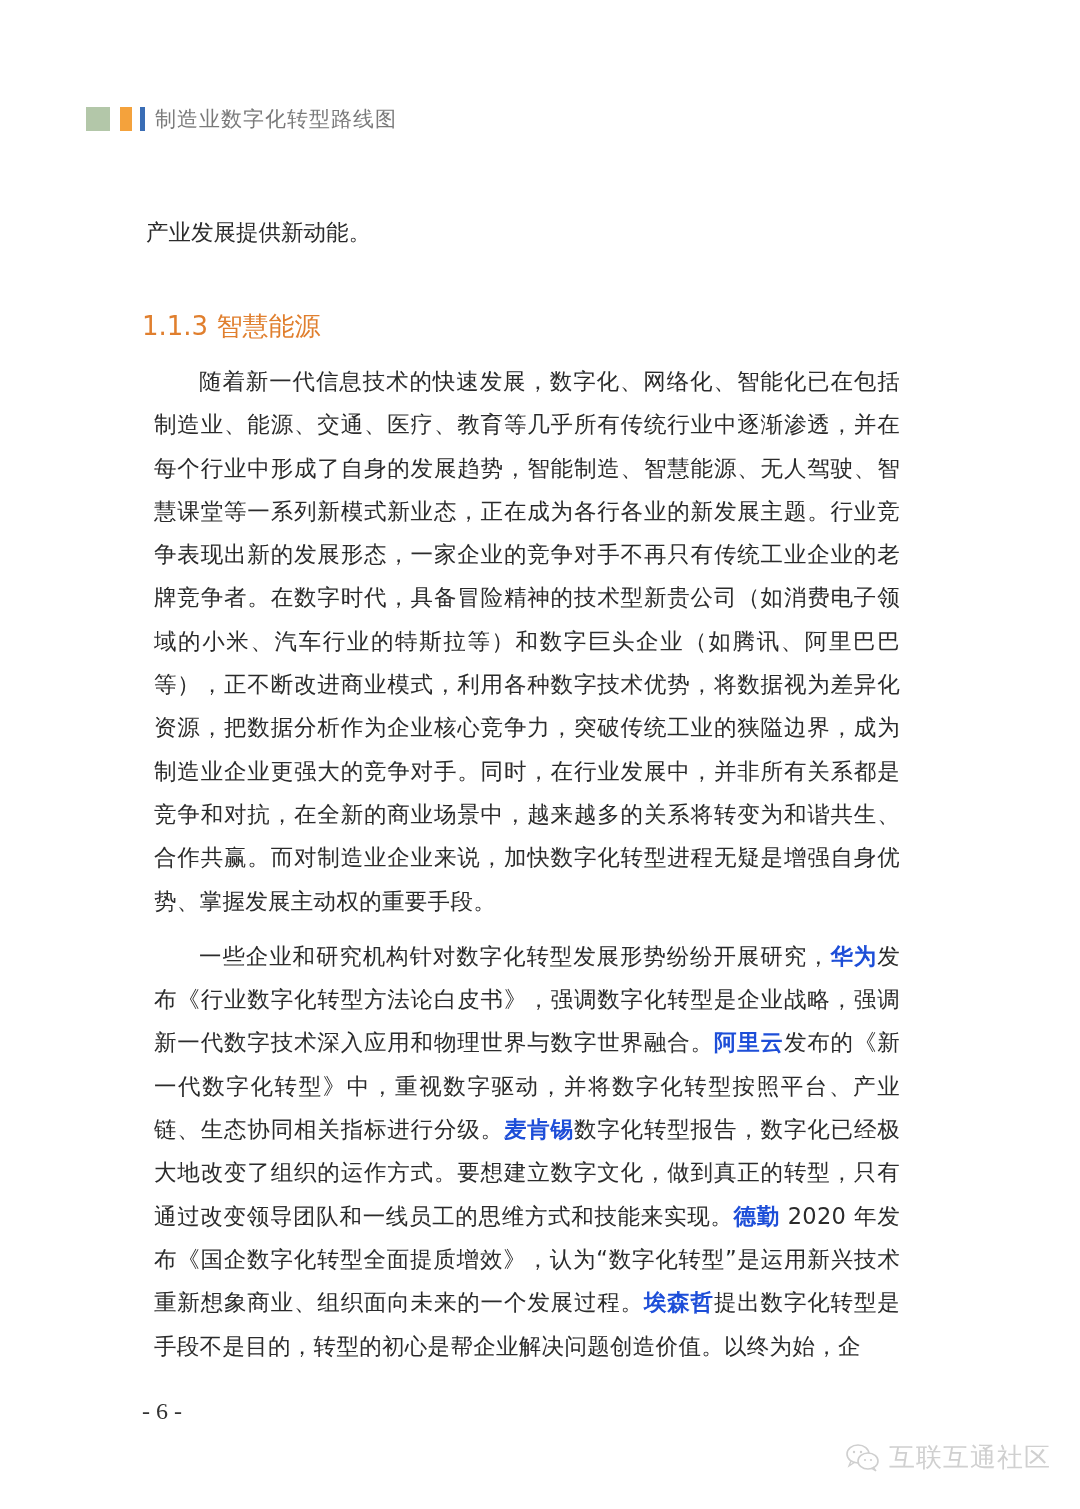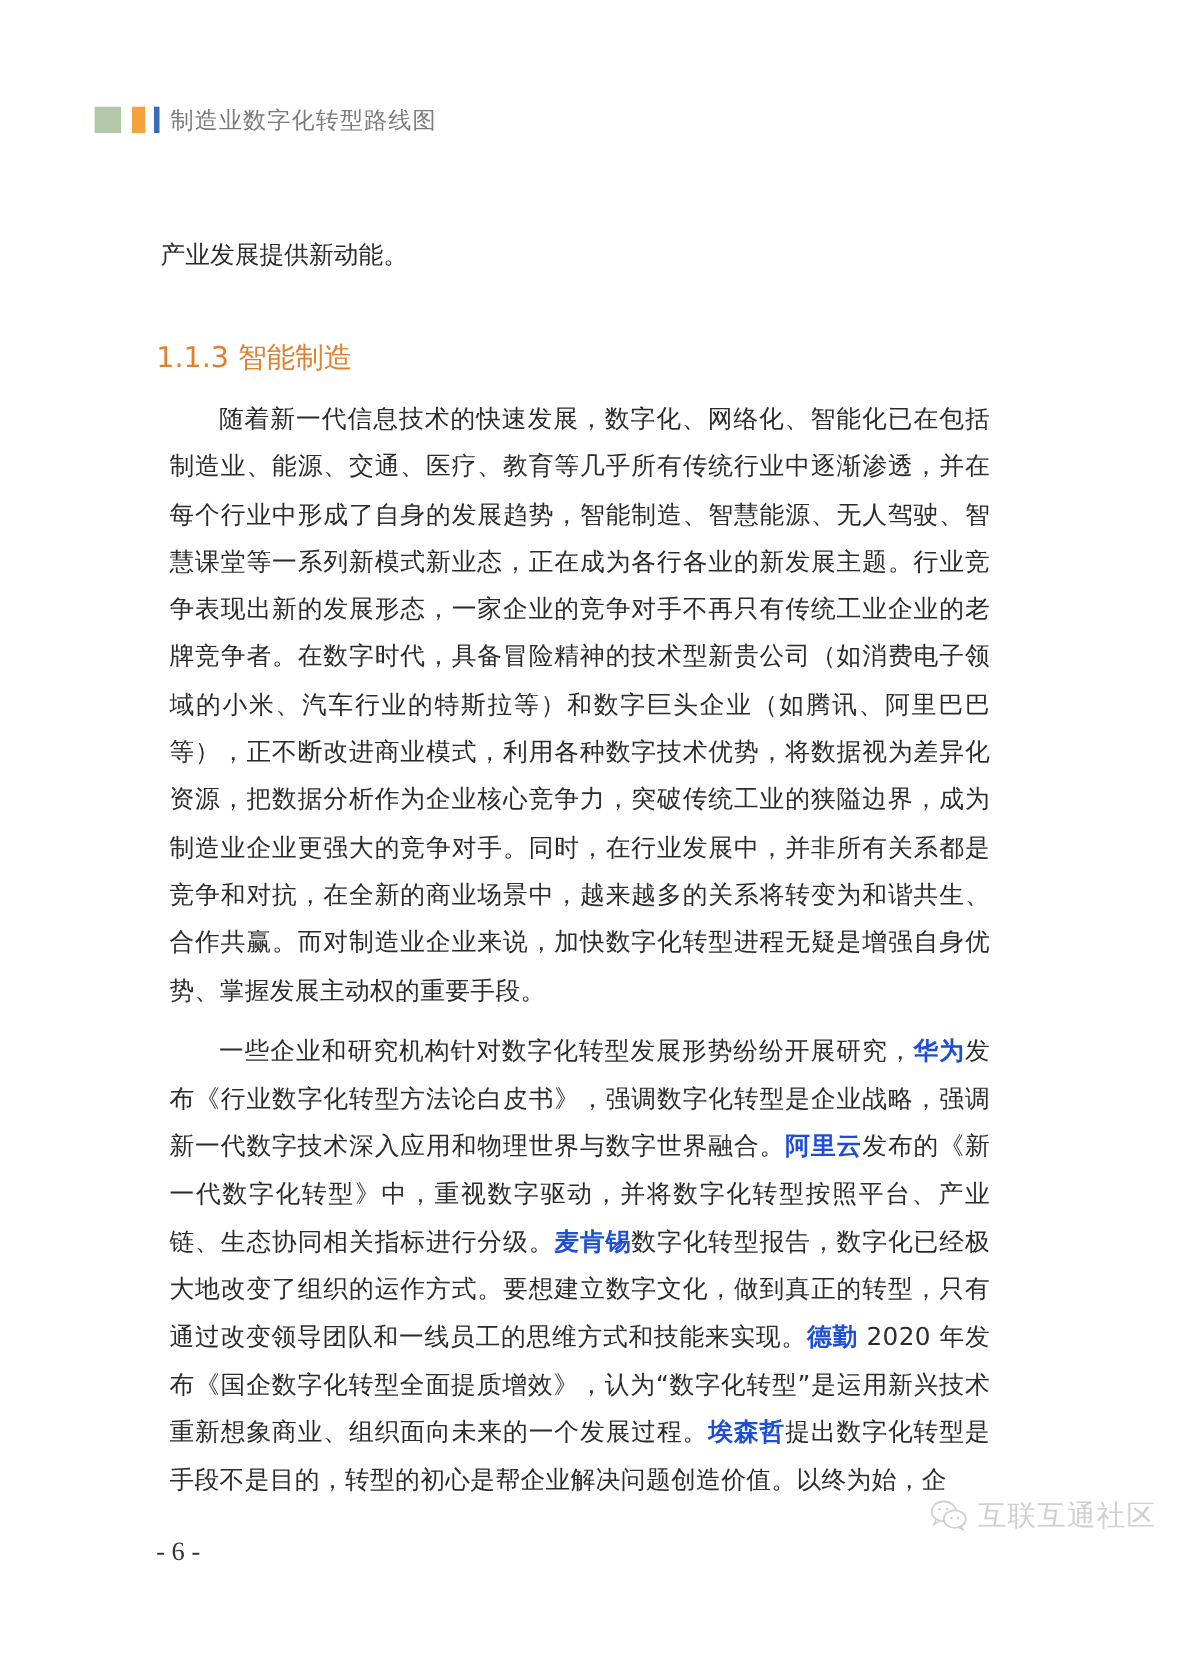--- a/index.html
+++ b/index.html
@@ -11,21 +11,21 @@
     width: 1080px;
     height: 1509px;
     position: relative;
     overflow: hidden;
     font-family: "DejaVu Sans", "Liberation Sans", sans-serif;
     color: #2b2b2b;
   }
   .header {
     position: absolute;
     left: 86px;
-    top: 94px;
+    top: 104px;
     height: 30px;
     display: flex;
     align-items: center;
   }
   .blk-green {
     width: 24px; height: 24px;
     background: #b3c7a9;
     margin-right: 10px;
   }
   .blk-orange {
@@ -78,21 +78,21 @@
     position: absolute;
     left: 142px;
     top: 1398px;
     font-family: "Liberation Serif", "DejaVu Serif", serif;
     font-size: 24px;
     color: #333;
   }
   .watermark {
     position: absolute;
     left: 845px;
-    top: 1360px;
+    top: 1440px;
     display: flex;
     align-items: center;
     color: #d0d0d0;
     font-size: 26px;
     letter-spacing: 1px;
   }
   .wechat-icon {
     width: 36px;
     height: 30px;
     margin-right: 8px;
@@ -104,21 +104,21 @@
 <div class="header">
   <div class="blk-green"></div>
   <div class="blk-orange"></div>
   <div class="blk-blue"></div>
   <span class="header-title">制造业数字化转型路线图</span>
 </div>
 
 <div class="content">
   <p class="lead-line">产业发展提供新动能。</p>
 
-  <h2 class="section-heading">1.1.3 智能制造</h2>
+  <h2 class="section-heading">1.1.3 智慧能源</h2>
 
   <p class="para">随着新一代信息技术的快速发展，数字化、网络化、智能化已在包括制造业、能源、交通、医疗、教育等几乎所有传统行业中逐渐渗透，并在每个行业中形成了自身的发展趋势，智能制造、智慧能源、无人驾驶、智慧课堂等一系列新模式新业态，正在成为各行各业的新发展主题。行业竞争表现出新的发展形态，一家企业的竞争对手不再只有传统工业企业的老牌竞争者。在数字时代，具备冒险精神的技术型新贵公司（如消费电子领域的小米、汽车行业的特斯拉等）和数字巨头企业（如腾讯、阿里巴巴等），正不断改进商业模式，利用各种数字技术优势，将数据视为差异化资源，把数据分析作为企业核心竞争力，突破传统工业的狭隘边界，成为制造业企业更强大的竞争对手。同时，在行业发展中，并非所有关系都是竞争和对抗，在全新的商业场景中，越来越多的关系将转变为和谐共生、合作共赢。而对制造业企业来说，加快数字化转型进程无疑是增强自身优势、掌握发展主动权的重要手段。</p>
 
   <p class="para"><span>一些企业和研究机构针对数字化转型发展形势纷纷开展研究，</span><b>华为</b><span>发布《行业数字化转型方法论白皮书》，强调数字化转型是企业战略，强调新一代数字技术深入应用和物理世界与数字世界融合。</span><b>阿里云</b><span>发布的《新一代数字化转型》中，重视数字驱动，并将数字化转型按照平台、产业链、生态协同相关指标进行分级。</span><b>麦肯锡</b><span>数字化转型报告，数字化已经极大地改变了组织的运作方式。要想建立数字文化，做到真正的转型，只有通过改变领导团队和一线员工的思维方式和技能来实现。</span><b>德勤</b><span> 2020 年发布《国企数字化转型全面提质增效》，认为“数字化转型”是运用新兴技术重新想象商业、组织面向未来的一个发展过程。</span><b>埃森哲</b><span>提出数字化转型是手段不是目的，转型的初心是帮企业解决问题创造价值。以终为始，企</span></p>
 </div>
 
 <div class="page-number">- 6 -</div>
 
 <div class="watermark">
   <svg class="wechat-icon" viewBox="0 0 36 30">

